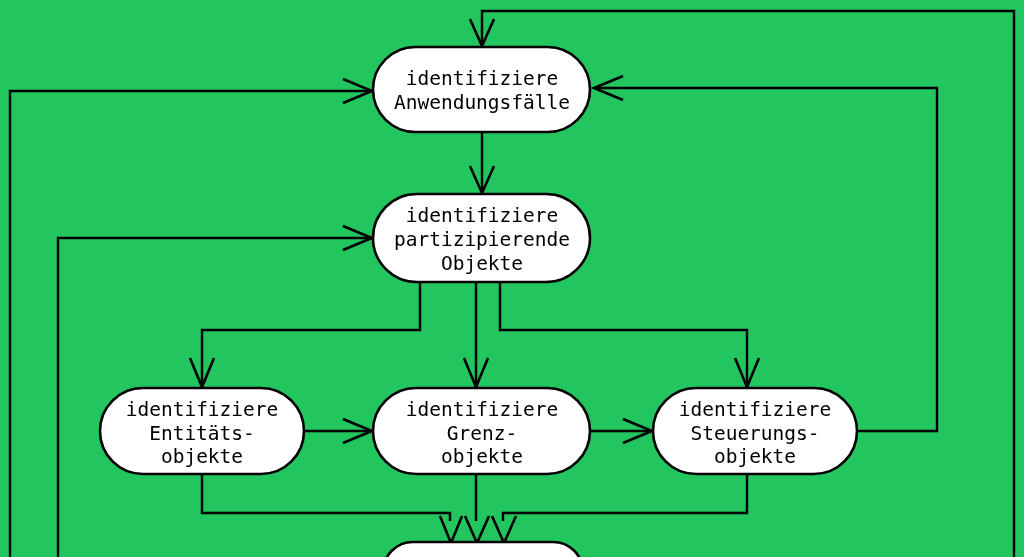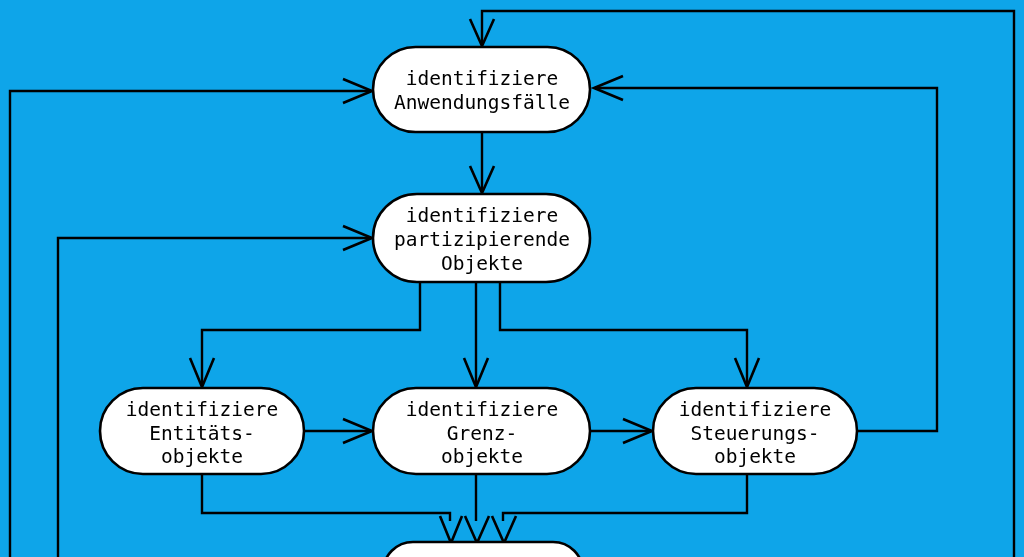--- a/index.html
+++ b/index.html
@@ -10,21 +10,21 @@
   body {
     width: 1024px;
     height: 557px;
     overflow: hidden;
     font-family: "DejaVu Sans Mono", "Liberation Mono", monospace;
   }
   #diagram-root {
     position: relative;
     width: 1024px;
     height: 557px;
-    background: #0ea5e9;
+    background: #22c55e;
   }
   svg#flow-svg {
     display: block;
     width: 1024px;
     height: 557px;
   }
   .node-shape {
     fill: #ffffff;
     stroke: #000000;
     stroke-width: 2.6;

